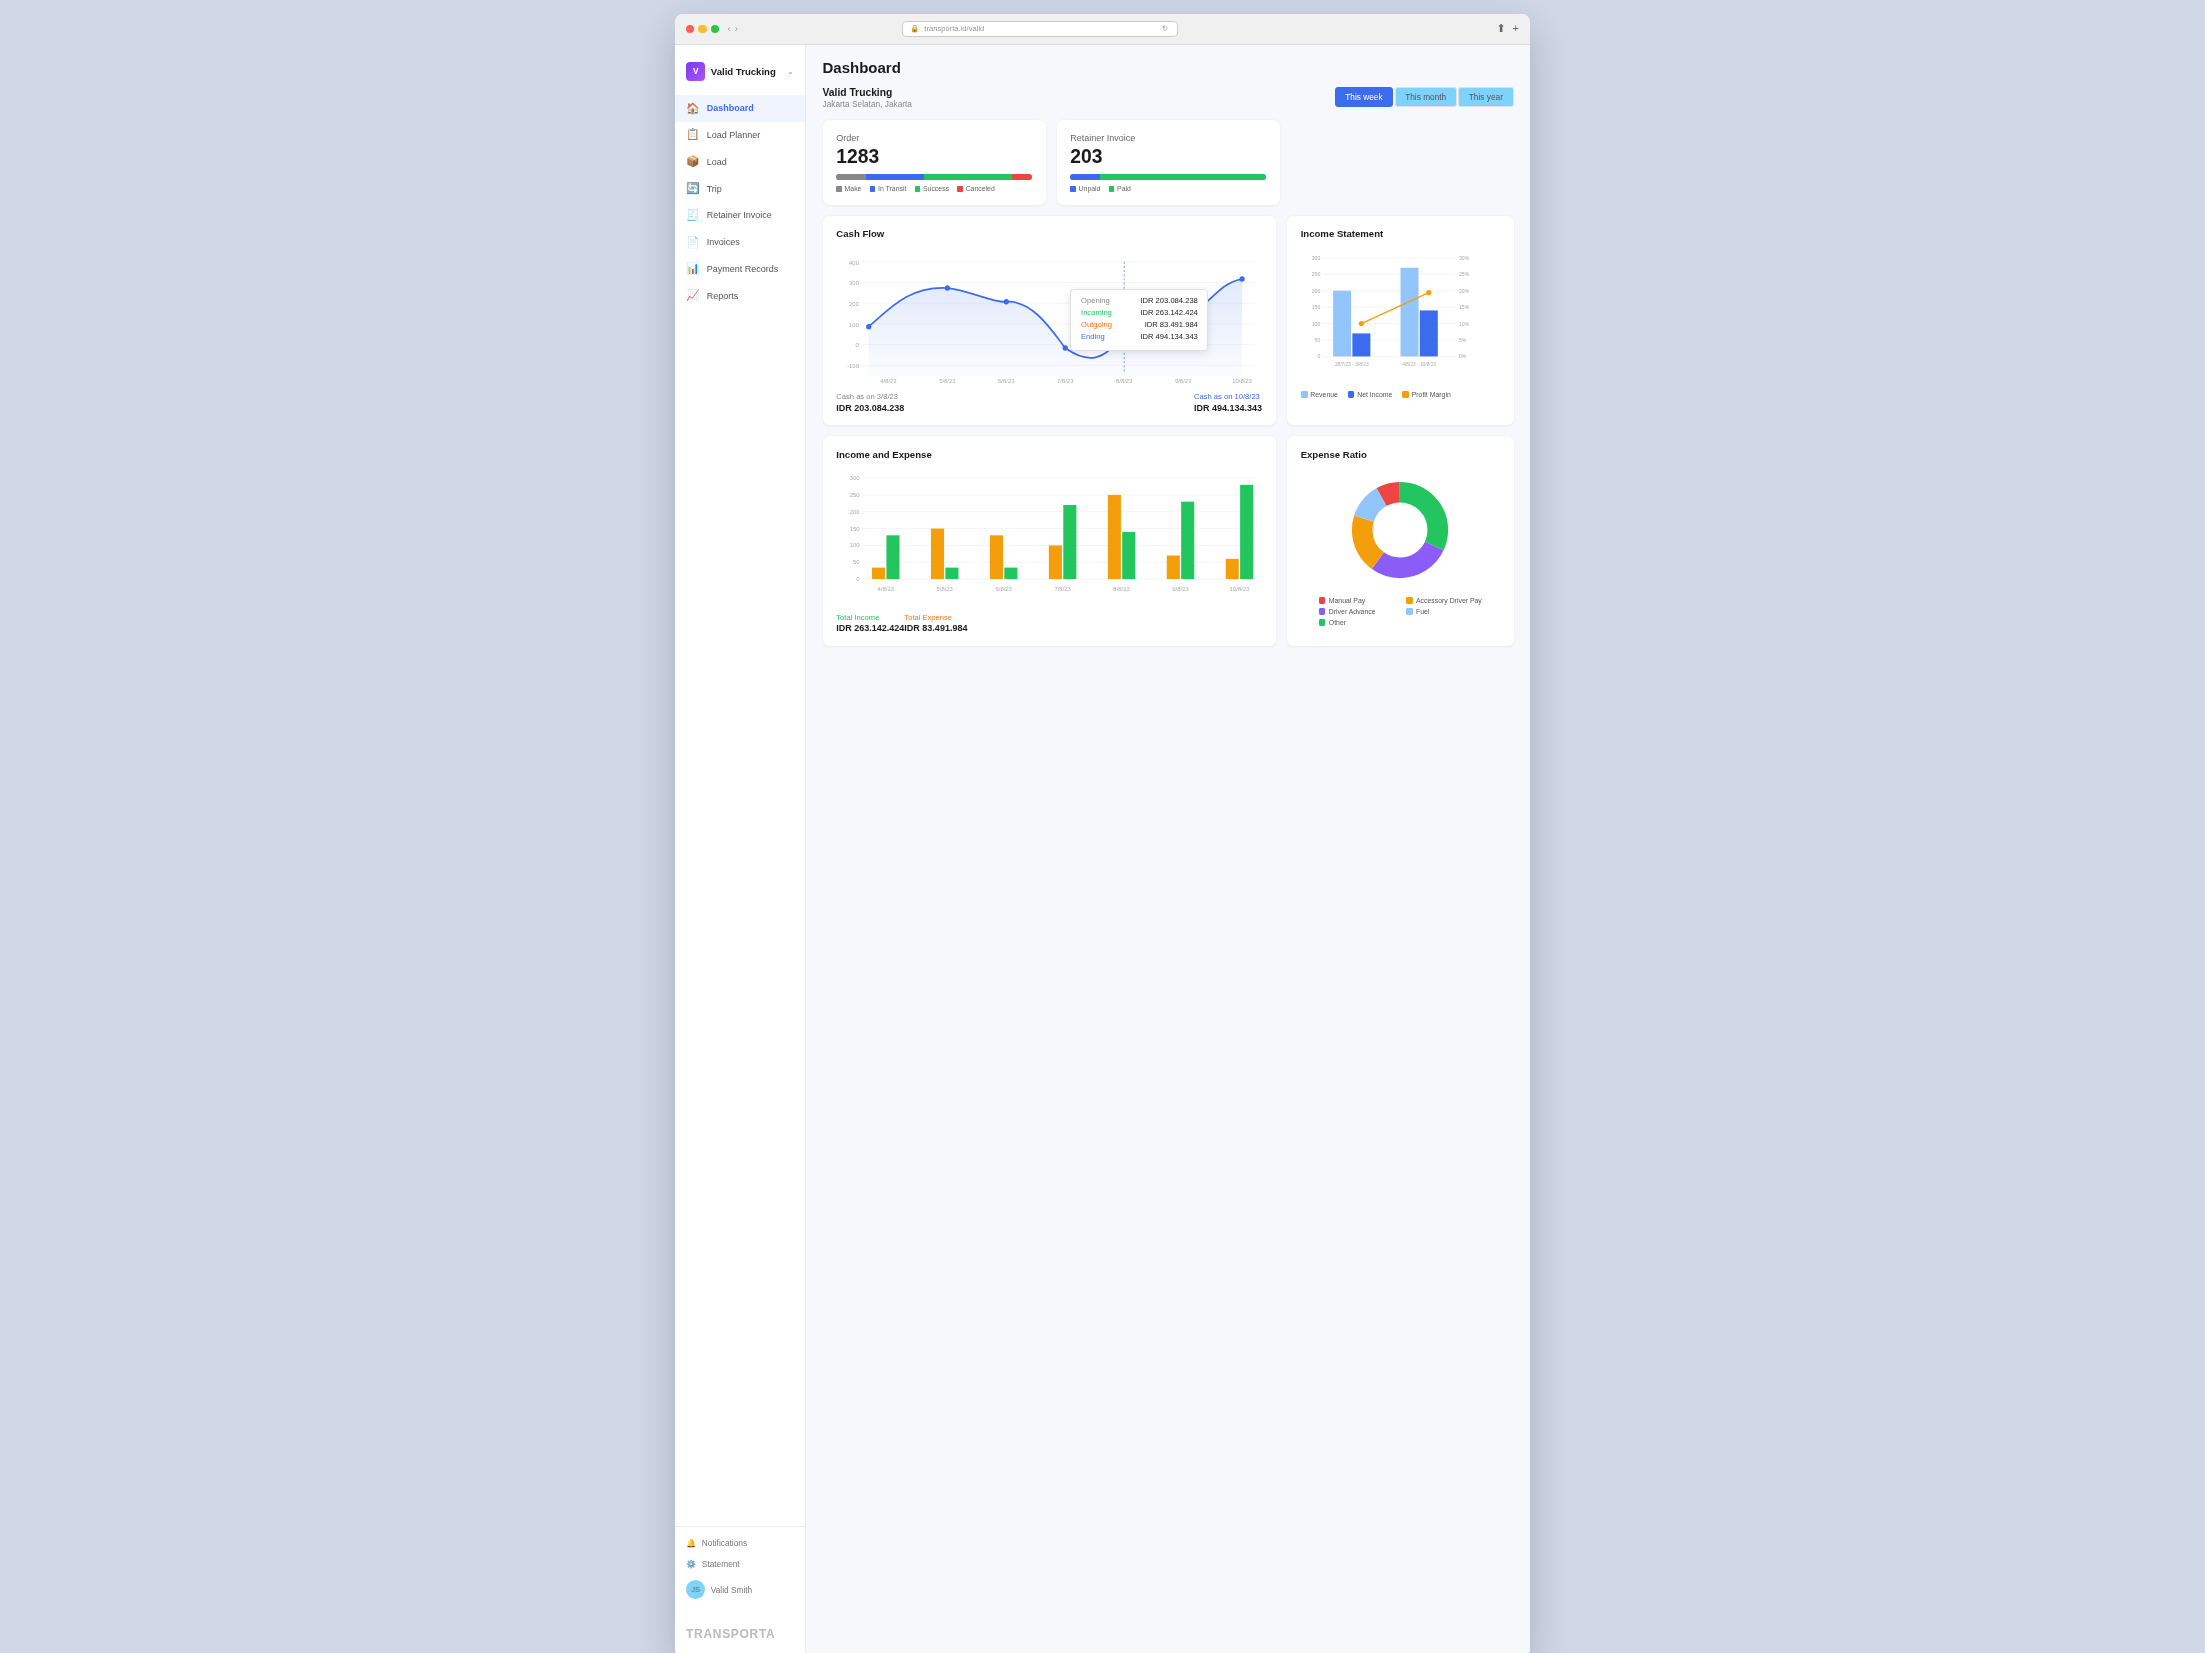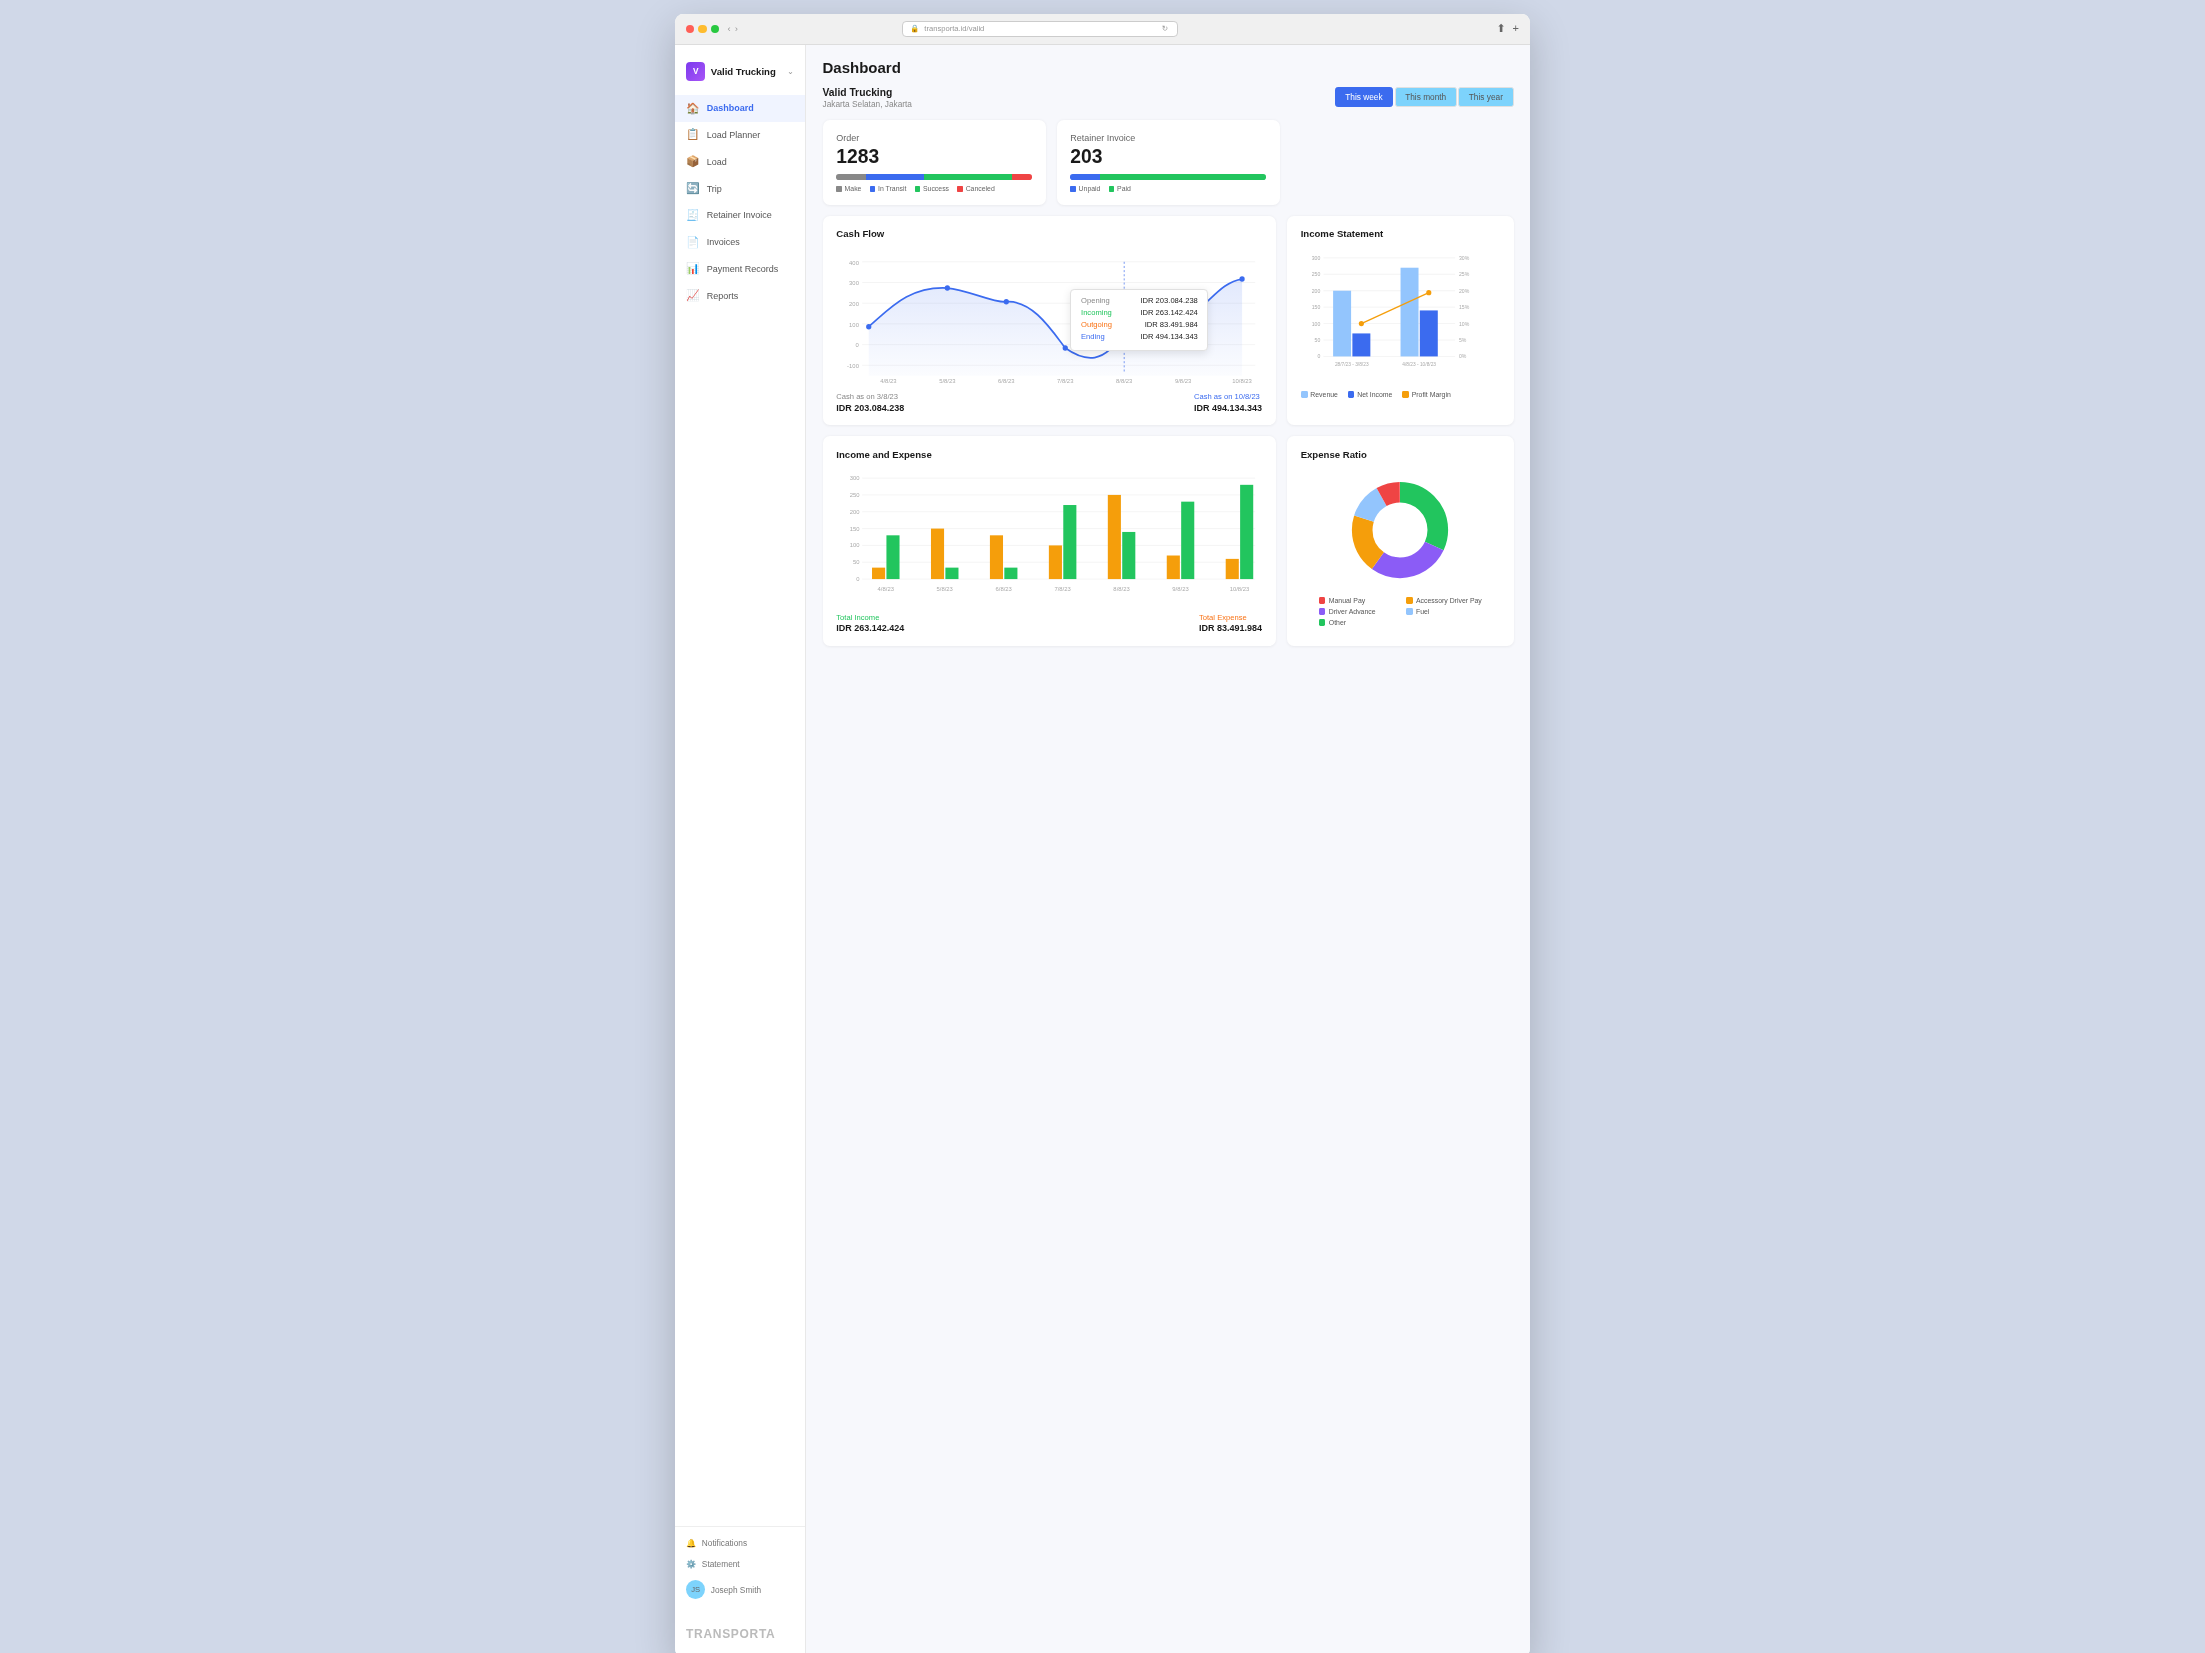--- a/index.html
+++ b/index.html
@@ -255,21 +255,20 @@
       grid-template-columns: 2fr 1fr;
       gap: 11px;
     }
 
     
     .ie-chart { position: relative; height: 138px; }
     .ie-svg { width: 100%; height: 100%; }
 
     .ie-footnote {
       display: flex;
-      justify-content: space-between;
       margin-top: 6.9px;
     }
     .total-income { font-size: 7.6px; color: #22c55e; }
     .total-income .total-val { font-size: 9px; font-weight: 700; color: #1a1a1a; display: block; margin-top: 1.4px; }
     .total-expense { font-size: 7.6px; color: #f97316; }
     .total-expense .total-val { font-size: 9px; font-weight: 700; color: #1a1a1a; display: block; margin-top: 1.4px; }
 
     
     .donut-container { display: flex; flex-direction: column; align-items: center; }
     .donut-svg { width: 110px; height: 110px; margin: 6.9px 0; }
@@ -349,21 +348,21 @@
         <div class="sidebar-bottom-item">
           <span>🔔</span>
           <span>Notifications</span>
         </div>
         <div class="sidebar-bottom-item">
           <span>⚙️</span>
           <span>Statement</span>
         </div>
         <div class="sidebar-bottom-item">
           <div class="user-avatar">JS</div>
-          <span>Joseph Smith</span>
+          <span>Valid Smith</span>
         </div>
         <div style="margin-top:22px; font-size:12px; color:#bbb; display:flex; align-items:flex-start; gap:4.1px;">
           <span style="font-weight:700; letter-spacing:0.7px;">TRANSPORTA</span>
         </div>
       </div>
     </div>
 
     <div class="main-content">
       <h1 class="page-title">Dashboard</h1>
 

